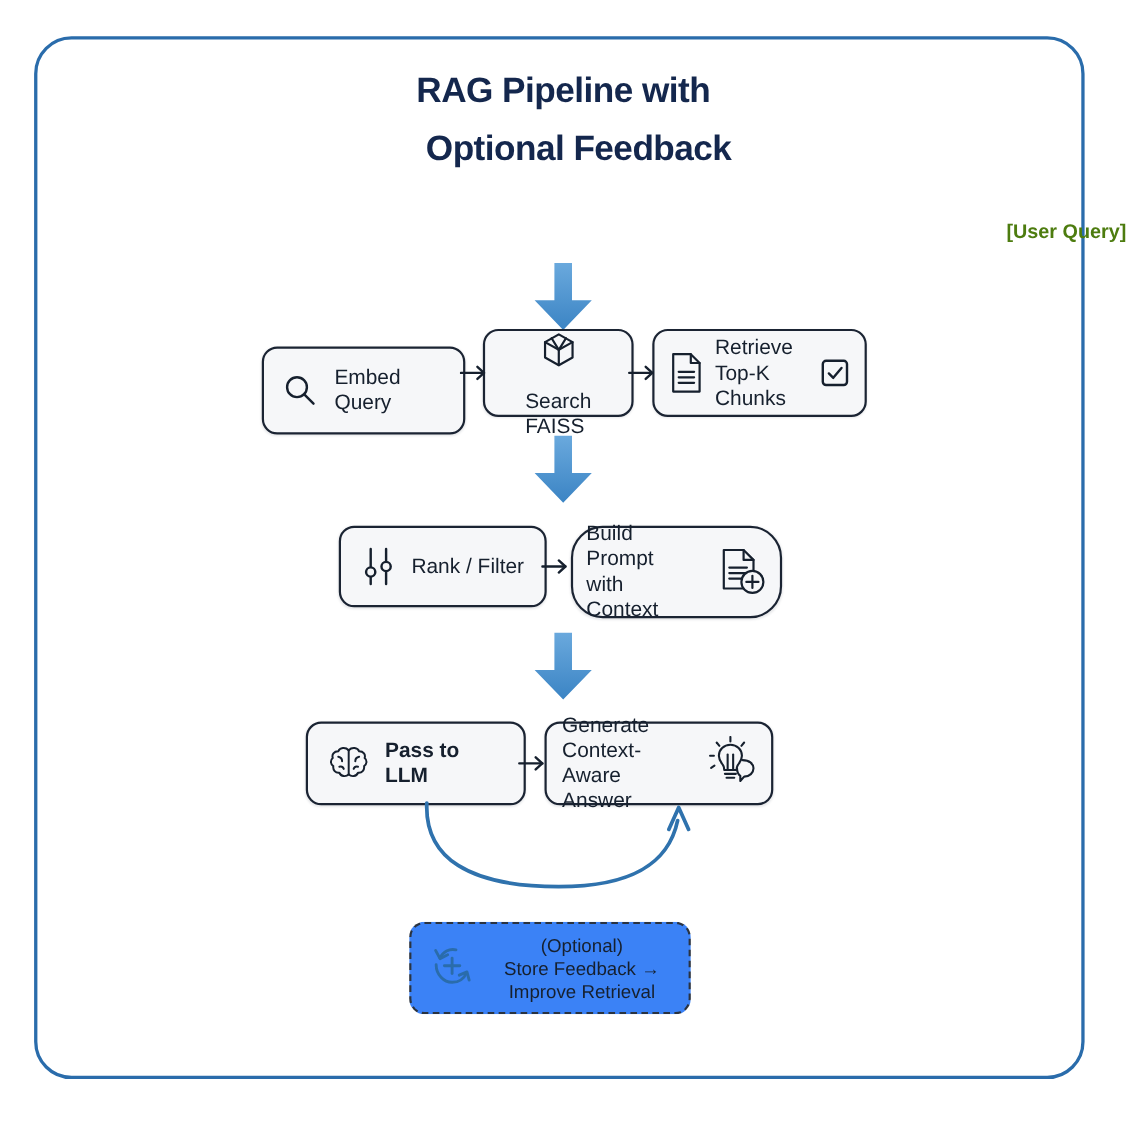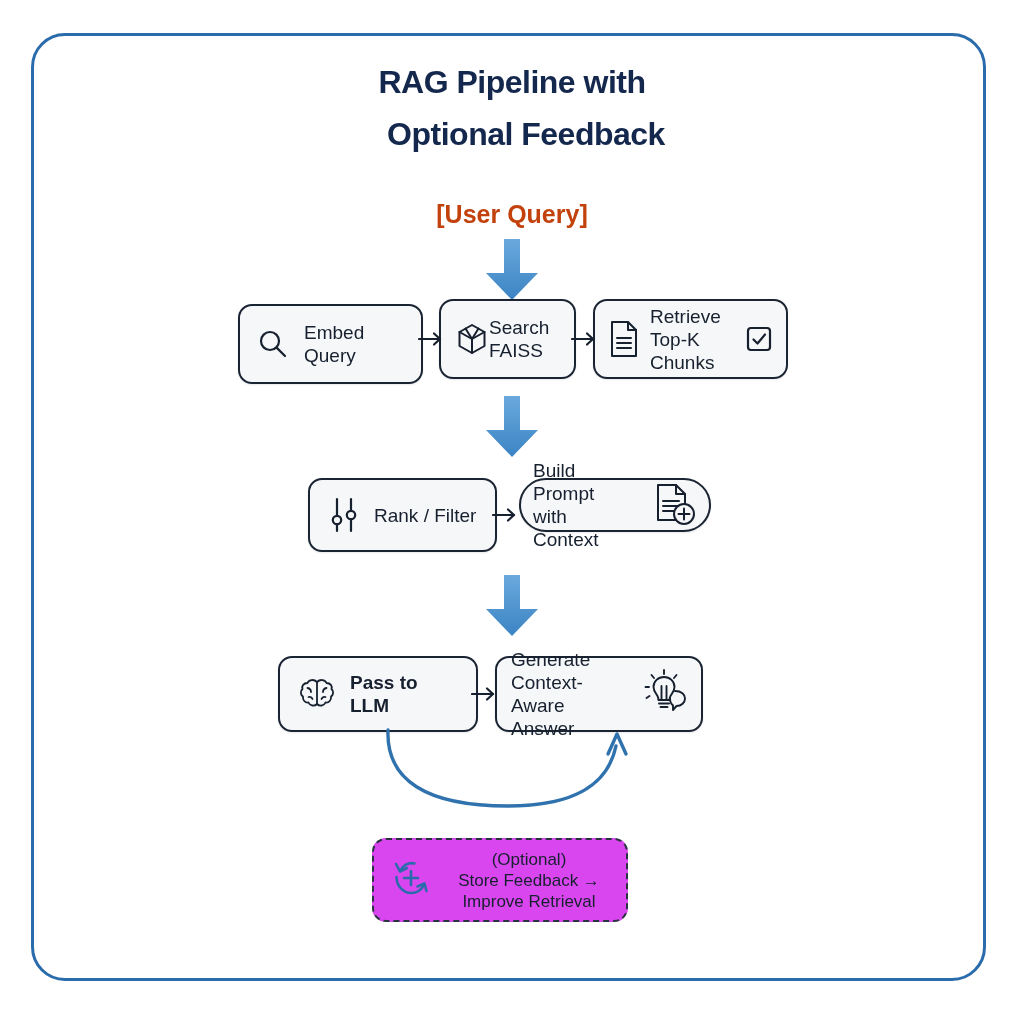--- a/index.html
+++ b/index.html
@@ -46,23 +46,23 @@
     letter-spacing: -0.5px;
   }
   #title .l2 { display: block; margin-left: 28px; }
 
   
   #user-query-label {
     position: absolute;
     left: 0;
     top: 200px;
     width: 1024px;
-    text-align: center;
-    color: #c2410c;
-    font-size: 25px;
+    text-align: right;
+    color: #4d7c0f;
+    font-size: 18px;
     font-weight: bold;
   }
 
   
   .big-arrow {
     position: absolute;
     width: 56px;
     height: 62px;
   }
   .big-arrow svg { display: block; width: 56px; height: 62px; }
@@ -85,28 +85,28 @@
   .node .ntext {
     color: #16202e;
     font-size: 19px;
     line-height: 23px;
     white-space: pre-line;
   }
   .node .icon { flex: 0 0 auto; display: flex; align-items: center; justify-content: center; }
   .node .icon svg { display: block; }
 
   
-  #node-embed     { left: 238px; top: 304px; width: 185px; height: 80px; padding: 0 16px; gap: 14px; }
-  #node-search    { left: 439px; top: 299px; width: 137px; height: 80px; padding: 0 14px; gap: 0; }
+  #node-embed     { left: 238px; top: 315px; width: 185px; height: 80px; padding: 0 16px; gap: 14px; }
+  #node-search    { left: 439px; top: 299px; width: 137px; height: 80px; padding: 0 14px; gap: 19px; flex-direction: column; }
   #node-retrieve  { left: 593px; top: 299px; width: 195px; height: 80px; padding: 0 13px; gap: 10px; }
   #node-retrieve .ntext { flex: 1 1 auto; }
 
   
   #node-rank      { left: 308px; top: 478px; width: 189px; height: 74px; padding: 0 18px; gap: 14px; }
-  #node-build     { left: 519px; top: 478px; width: 192px; height: 54px; padding: 0 12px; gap: 20px; border-radius: 29px; }
+  #node-build     { left: 519px; top: 478px; width: 192px; height: 84px; padding: 0 12px; gap: 20px; border-radius: 29px; }
   #node-build .ntext { flex: 1 1 auto; }
 
   
   #node-pass      { left: 278px; top: 656px; width: 200px; height: 76px; padding: 0 18px; gap: 14px; font-weight: bold; }
   #node-generate  { left: 495px; top: 656px; width: 208px; height: 76px; padding: 0 14px; gap: 6px; }
   #node-generate .ntext { flex: 1 1 auto; }
 
   
   .mini-arrow { position: absolute; width: 28px; height: 20px; }
   .mini-arrow svg { display: block; }
@@ -125,21 +125,21 @@
   }
   #feedback-curve svg { display: block; }
 
   
   #node-feedback {
     position: absolute;
     left: 372px;
     top: 838px;
     width: 256px;
     height: 84px;
-    background: #d946ef;
+    background: #3b82f6;
     border: 2.5px dashed #2a3340;
     border-radius: 14px;
     box-sizing: border-box;
     display: flex;
     align-items: center;
     padding: 0 14px;
     gap: 12px;
   }
   #node-feedback .ftext {
     flex: 1 1 auto;

